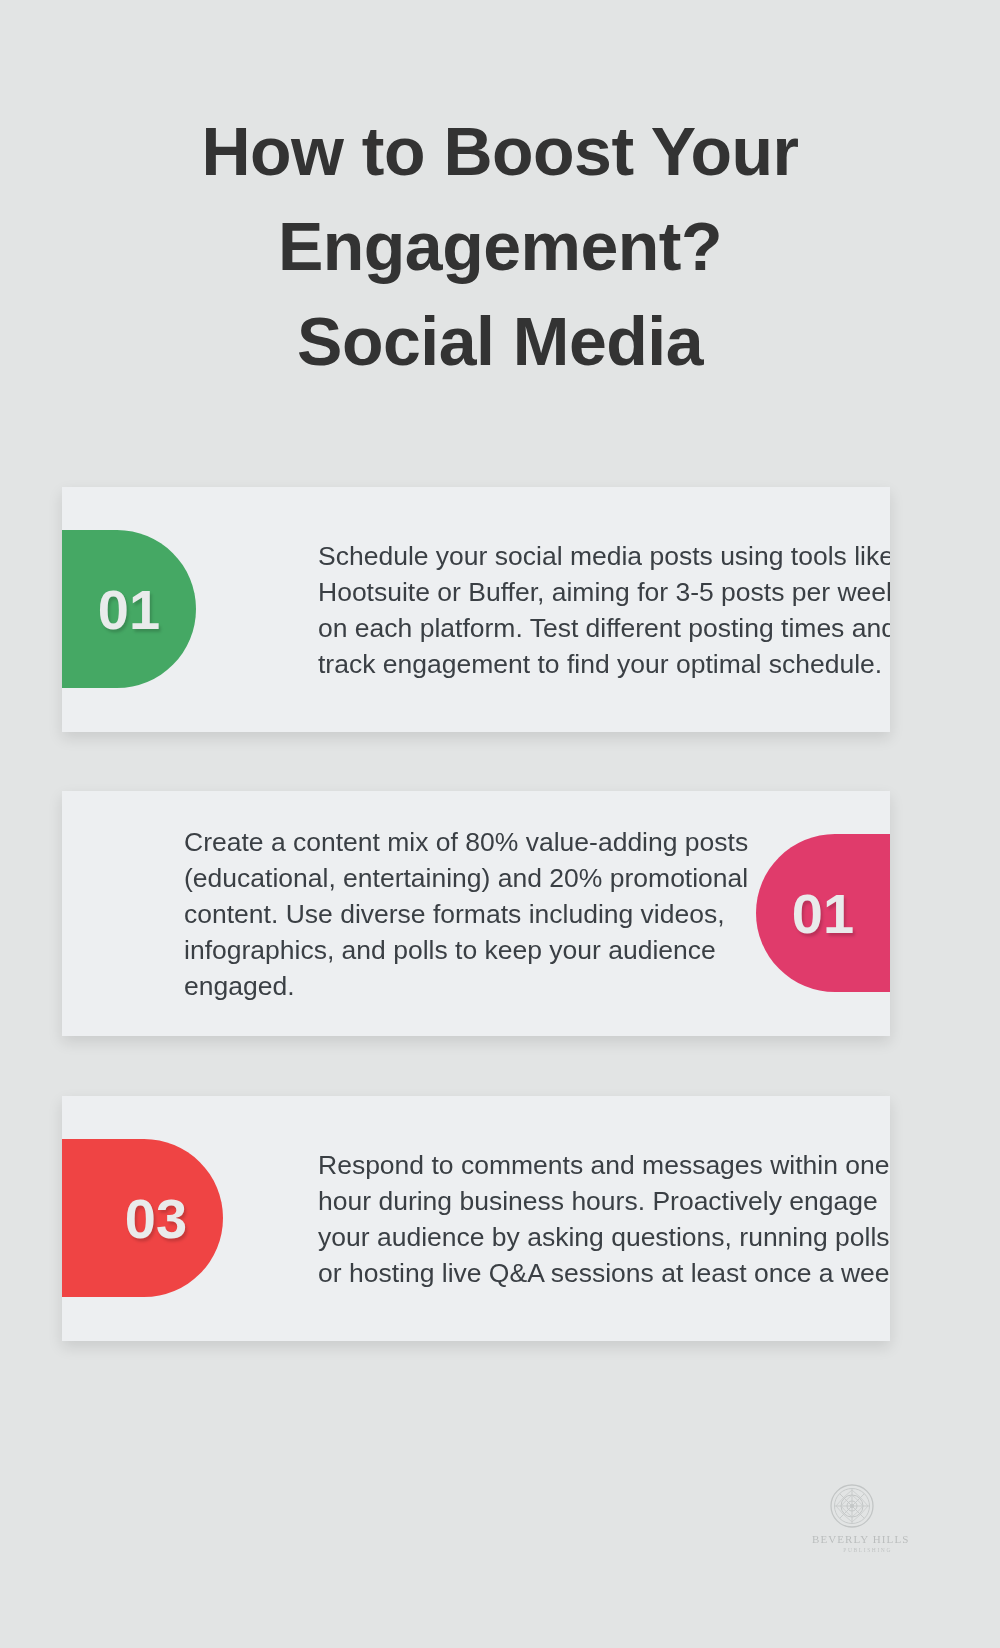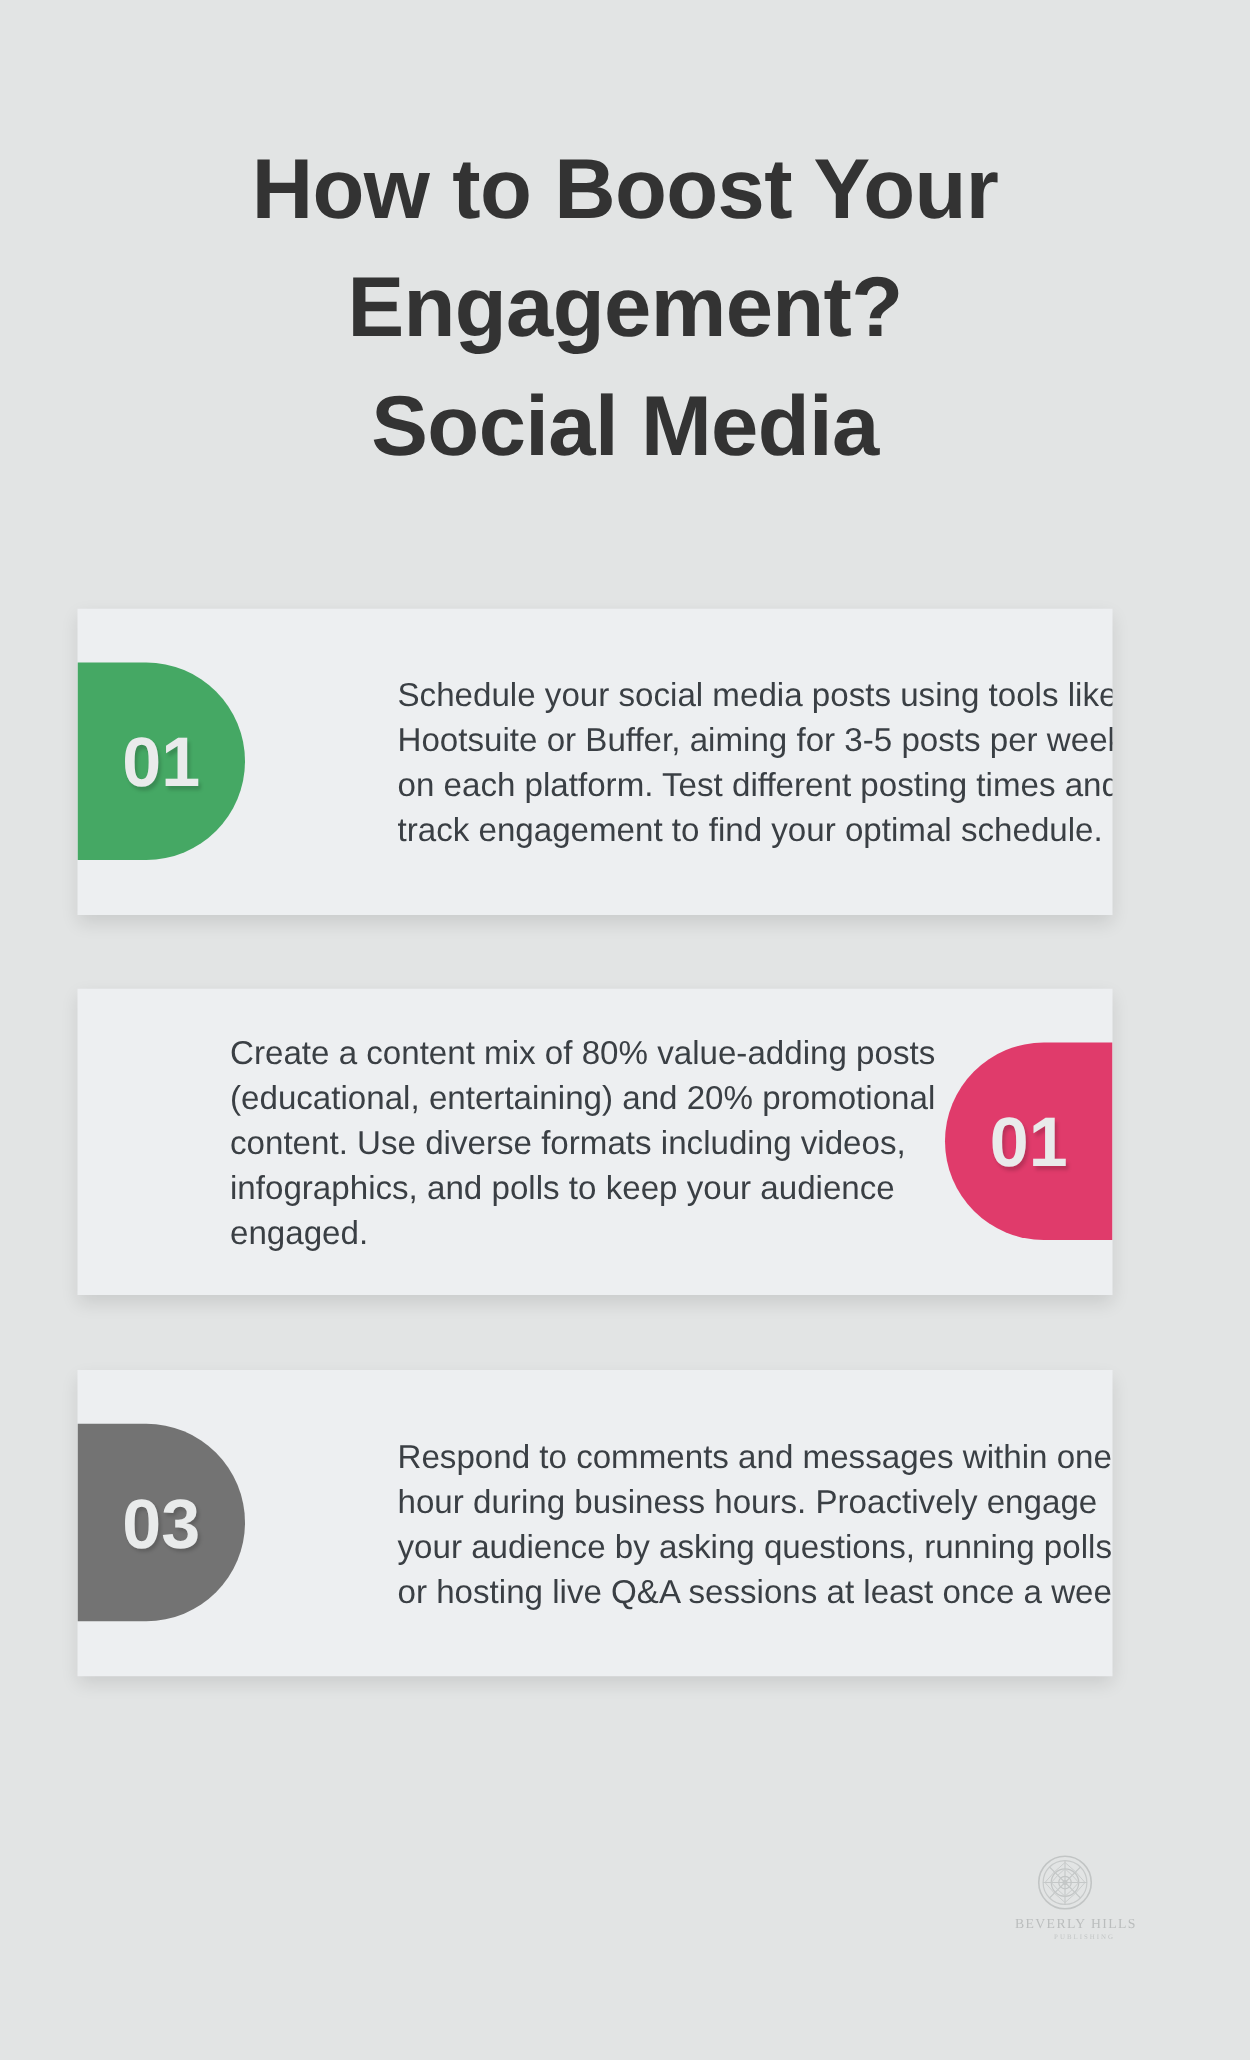--- a/index.html
+++ b/index.html
@@ -141,21 +141,21 @@
   </div>
 
   <div class="card card-2">
     <div class="badge badge-right" style="background:#e03b6b;">
       <span class="badge-num">01</span>
     </div>
     <div class="card-text text-left-of-badge">Create a content mix of 80% value-adding posts (educational, entertaining) and 20% promotional content. Use diverse formats including videos, infographics, and polls to keep your audience engaged.</div>
   </div>
 
   <div class="card card-3">
-    <div class="badge badge-left" style="background:#737373;">
+    <div class="badge badge-left" style="background:#ef4444;padding-left:27px;">
       <span class="badge-num">03</span>
     </div>
     <div class="card-text text-right-of-badge">Respond to comments and messages within one hour during business hours. Proactively engage your audience by asking questions, running polls, or hosting live Q&amp;A sessions at least once a week.</div>
   </div>
 
   <div class="logo">
     <svg class="logo-mark" viewBox="0 0 44 44">
       <circle cx="22" cy="22" r="21" fill="none" stroke="#a9adad" stroke-width="1.3"></circle>
       <circle cx="22" cy="22" r="17.5" fill="none" stroke="#b2b6b6" stroke-width="1"></circle>
       <circle cx="22" cy="22" r="11" fill="none" stroke="#a9adad" stroke-width="1"></circle>

